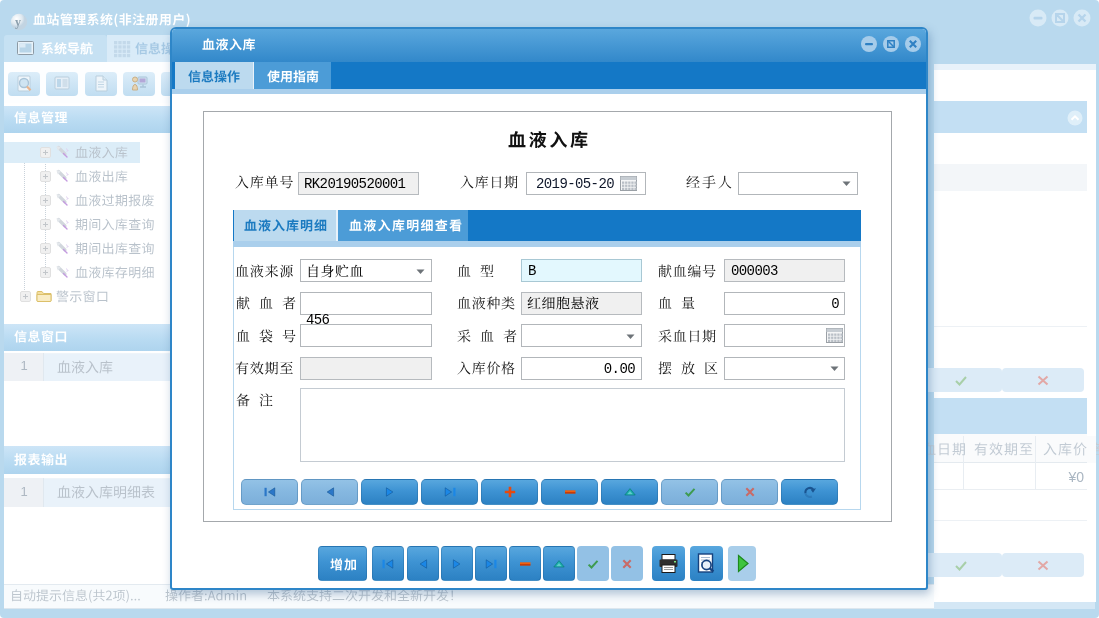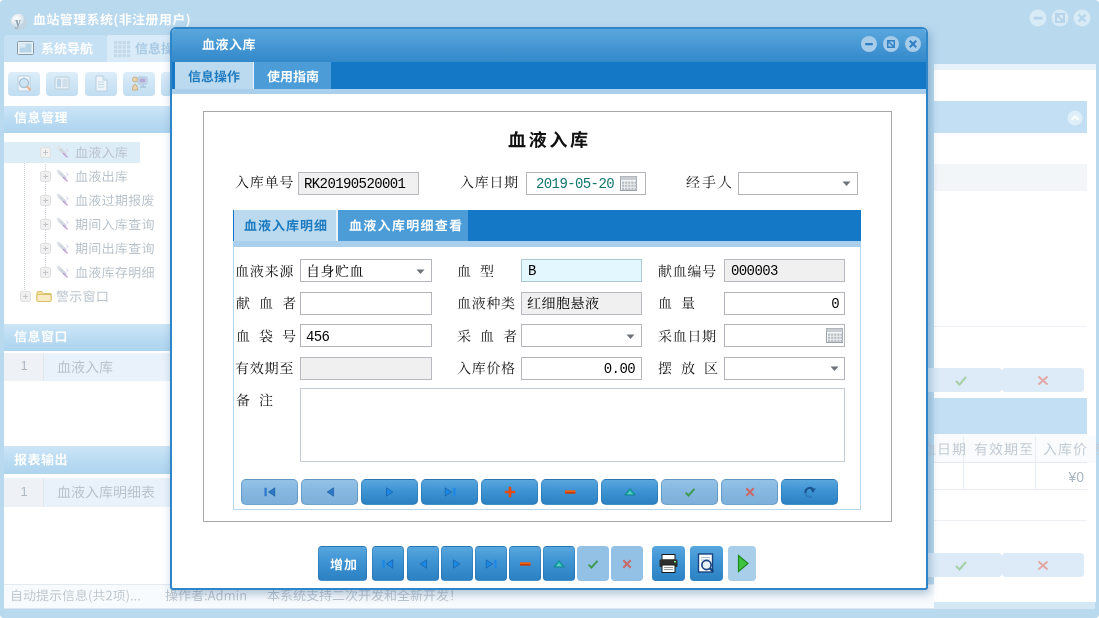--- a/index.html
+++ b/index.html
@@ -624,21 +624,21 @@
     <div style="position:absolute;left:304px;top:176px;width:112px;height:16px;font:14px 'Liberation Mono',monospace;color:#000;line-height:16px;letter-spacing:-0.6px;">RK20190520001</div>
     <svg class="t" style="left:459.0px;top:173.3px" width="61" height="18" viewBox="0 0 61 18">
       <g fill="#1a1a1a">
         <use href="#S0" transform="translate(1.0 14.3) scale(0.01400 -0.01400)"></use>
         <use href="#S1" transform="translate(15.7 14.3) scale(0.01400 -0.01400)"></use>
         <use href="#S4" transform="translate(30.4 14.3) scale(0.01400 -0.01400)"></use>
         <use href="#S5" transform="translate(45.1 14.3) scale(0.01400 -0.01400)"></use>
       </g>
     </svg>
     <div style="position:absolute;left:526px;top:172px;width:120px;height:23px;background:#ffffff;border:1px solid #b2b6ba;"></div>
-    <div style="position:absolute;left:536px;top:176px;width:85px;height:16px;font:14px 'Liberation Mono',monospace;color:#0f766e;line-height:16px;letter-spacing:-0.6px;">2019-05-20</div>
+    <div style="position:absolute;left:536px;top:176px;width:85px;height:16px;font:14px 'Liberation Mono',monospace;color:#0f172a;line-height:16px;letter-spacing:-0.6px;">2019-05-20</div>
     <svg style="position:absolute;left:620px;top:175.5px;" width="17" height="15" viewBox="0 0 17 15">
       <rect x="0.5" y="0.5" width="16" height="14" fill="#f4f5f6" stroke="#9aa0a6"></rect>
       <rect x="0.5" y="0.5" width="16" height="3.5" fill="#c7cdd3"></rect>
       <rect x="2.0" y="5.5" width="2.3" height="2.3" fill="#b9bfc6"></rect>
       <rect x="5.1" y="5.5" width="2.3" height="2.3" fill="#b9bfc6"></rect>
       <rect x="8.2" y="5.5" width="2.3" height="2.3" fill="#b9bfc6"></rect>
       <rect x="11.3" y="5.5" width="2.3" height="2.3" fill="#b9bfc6"></rect>
       <rect x="14.4" y="5.5" width="2.3" height="2.3" fill="#b9bfc6"></rect>
       <rect x="2.0" y="8.6" width="2.3" height="2.3" fill="#b9bfc6"></rect>
       <rect x="5.1" y="8.6" width="2.3" height="2.3" fill="#b9bfc6"></rect>
@@ -801,21 +801,21 @@
         <use href="#S33" transform="translate(1.0 14.3) scale(0.01400 -0.01400)"></use>
         <use href="#S34" transform="translate(15.5 14.3) scale(0.01400 -0.01400)"></use>
         <use href="#S35" transform="translate(30.0 14.3) scale(0.01400 -0.01400)"></use>
         <use href="#S36" transform="translate(44.5 14.3) scale(0.01400 -0.01400)"></use>
         <use href="#S10" transform="translate(59.0 14.3) scale(0.01400 -0.01400)"></use>
       </g>
     </svg>
     <div style="position:absolute;left:724px;top:291.5px;width:121px;height:23px;background:#ffffff;border:1px solid #b2b6ba;"></div>
     <div style="position:absolute;left:724px;top:295.5px;width:115px;height:16px;font:14px 'Liberation Mono',monospace;color:#000;line-height:16px;letter-spacing:-0.6px;text-align:right">0</div>
     <div style="position:absolute;left:300px;top:324px;width:132px;height:23px;background:#ffffff;border:1px solid #b2b6ba;"></div>
-    <div style="position:absolute;left:306px;top:329px;width:60px;height:16px;font:14px 'Liberation Mono',monospace;color:#000;line-height:16px;letter-spacing:-0.6px;">456</div>
+    <div style="position:absolute;left:306px;top:312px;width:60px;height:16px;font:14px 'Liberation Mono',monospace;color:#000;line-height:16px;letter-spacing:-0.6px;">456</div>
     <div style="position:absolute;left:521px;top:324px;width:121px;height:23px;background:#ffffff;border:1px solid #b2b6ba;"></div>
     <svg style="position:absolute;left:626px;top:333.5px;" width="9" height="6" viewBox="0 0 9 6">
       <path d="M0.5 0.5h8L4.5 5z" fill="#6d7378"></path>
     </svg>
     <div style="position:absolute;left:724px;top:324px;width:121px;height:23px;background:#ffffff;border:1px solid #b2b6ba;"></div>
     <svg style="position:absolute;left:826px;top:327.5px;" width="17" height="15" viewBox="0 0 17 15">
       <rect x="0.5" y="0.5" width="16" height="14" fill="#f4f5f6" stroke="#9aa0a6"></rect>
       <rect x="0.5" y="0.5" width="16" height="3.5" fill="#c7cdd3"></rect>
       <rect x="2.0" y="5.5" width="2.3" height="2.3" fill="#b9bfc6"></rect>
       <rect x="5.1" y="5.5" width="2.3" height="2.3" fill="#b9bfc6"></rect>

